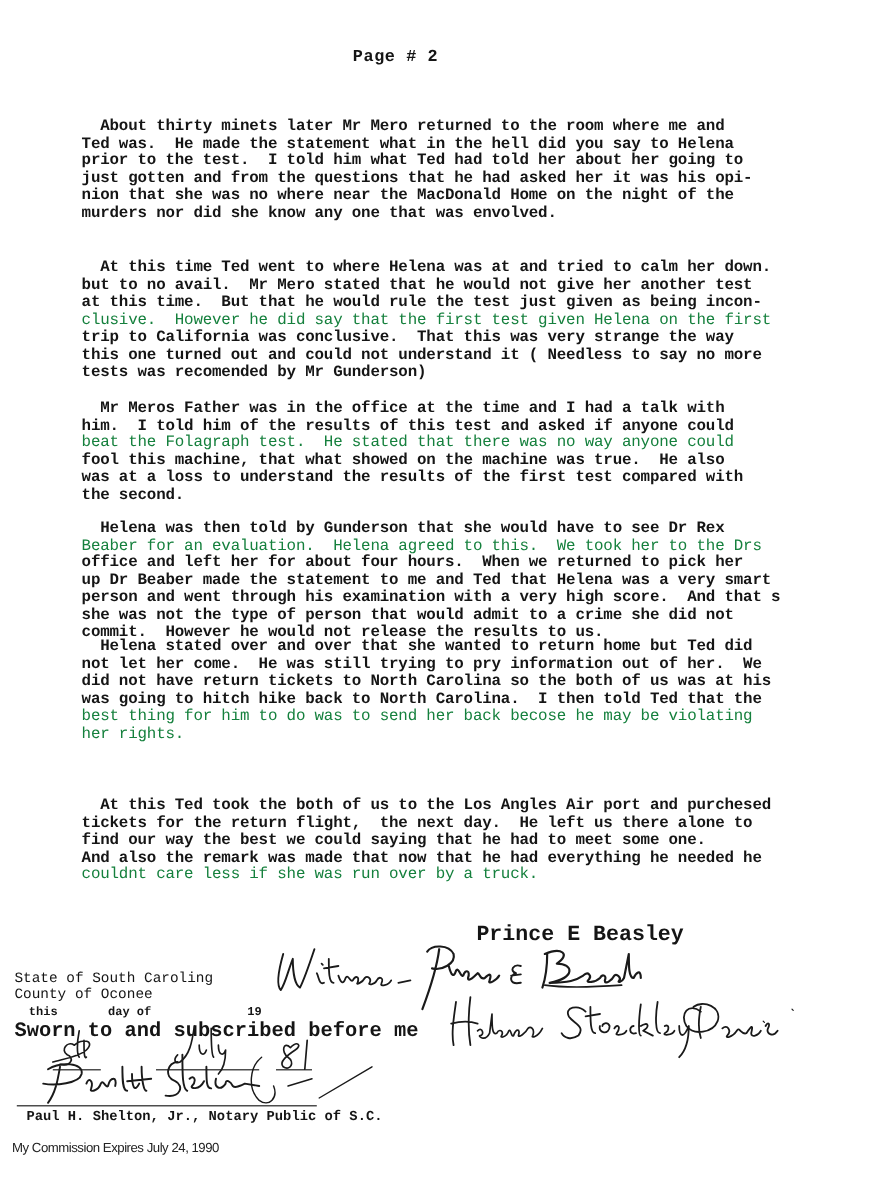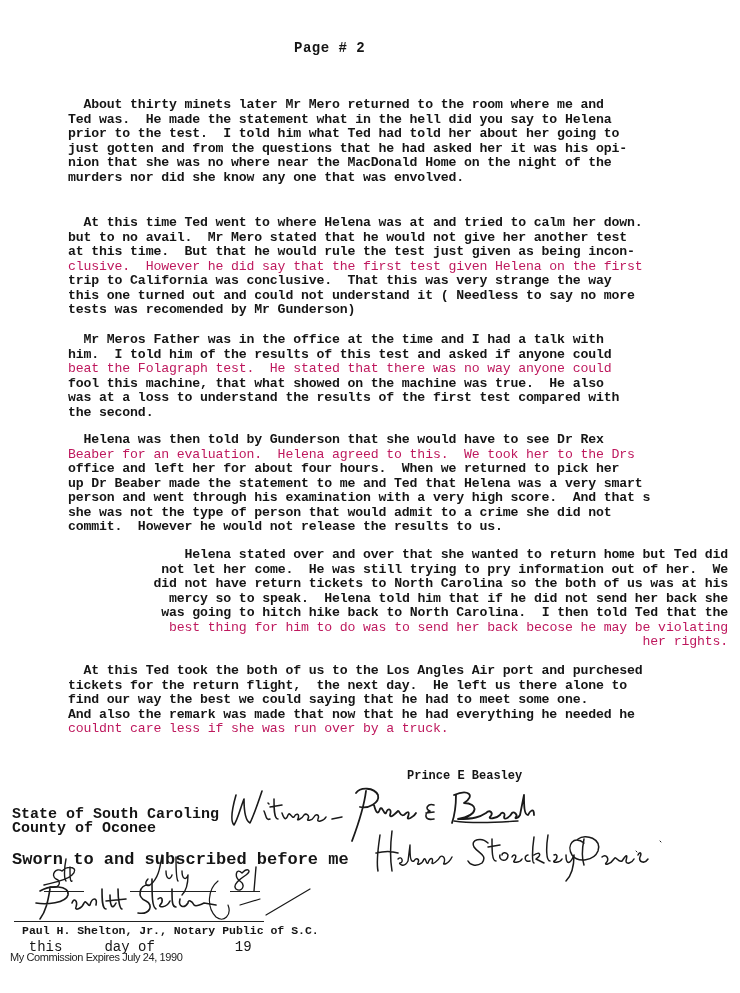--- a/index.html
+++ b/index.html
@@ -35,40 +35,40 @@
   .para {
     position: absolute;
     left: 0;
     width: 660px;
   }
   .line {
     display: block;
     white-space: pre;
     height: 14.5px;
   }
-  .faint { color: #be185d; font-weight: normal; }
+  .faint { color: #15803d; font-weight: normal; }
 
   .typed-sig-name {
     position: absolute;
-    left: 407px;
+    left: 397px;
     top: 769px;
-    font-size: 12px;
+    font-size: 18px;
     font-weight: bold;
   }
   .notary-block {
     position: absolute;
     left: 12px;
     top: 808px;
-    font-size: 15px;
-    font-weight: bold;
+    font-size: 12px;
+    font-weight: normal;
     line-height: 14px;
   }
   .notary-block .nl { display: block; white-space: pre; }
   .sworn { position: absolute; left: 12px; top: 850px; font-size: 17px; font-weight: bold; white-space: pre; }
-  .dateline { position: absolute; left: 12px; top: 923px; font-size: 14px; font-weight: normal; white-space: pre; }
+  .dateline { position: absolute; left: 12px; top: 828px; font-size: 10px; font-weight: bold; white-space: pre; }
   .notary-name { position: absolute; left: 12px; top: 924px; font-size: 11.5px; font-weight: bold; white-space: pre; margin-left: 10px; }
   .commission { position: absolute; left: 10px; top: 951px; font-family: "Liberation Sans", sans-serif; font-size: 11px; letter-spacing: -0.4px; white-space: pre; color: #222; }
 
   svg.sig {
     position: absolute;
     overflow: visible;
   }
   svg.sig path {
     fill: none;
     stroke: #1a1a1a;
@@ -118,25 +118,24 @@
   <div class="para" style="top:433px;">
     <span class="line">  Helena was then told by Gunderson that she would have to see Dr Rex</span>
     <span class="line faint">Beaber for an evaluation.  Helena agreed to this.  We took her to the Drs</span>
     <span class="line">office and left her for about four hours.  When we returned to pick her</span>
     <span class="line">up Dr Beaber made the statement to me and Ted that Helena was a very smart</span>
     <span class="line">person and went through his examination with a very high score.  And that s</span>
     <span class="line">she was not the type of person that would admit to a crime she did not</span>
     <span class="line">commit.  However he would not release the results to us.</span>
   </div>
 
-  <div class="para" style="top:548px;text-align:right;">
+  <div class="para" style="top:532px;">
     <span class="line">  Helena stated over and over that she wanted to return home but Ted did</span>
     <span class="line">not let her come.  He was still trying to pry information out of her.  We</span>
     <span class="line">did not have return tickets to North Carolina so the both of us was at his</span>
-    <span class="line">mercy so to speak.  Helena told him that if he did not send her back she</span>
     <span class="line">was going to hitch hike back to North Carolina.  I then told Ted that the</span>
     <span class="line faint">best thing for him to do was to send her back becose he may be violating</span>
     <span class="line faint">her rights.</span>
   </div>
 
   <div class="para" style="top:664px;">
     <span class="line">  At this Ted took the both of us to the Los Angles Air port and purchesed</span>
     <span class="line">tickets for the return flight,  the next day.  He left us there alone to</span>
     <span class="line">find our way the best we could saying that he had to meet some one.</span>
     <span class="line">And also the remark was made that now that he had everything he needed he</span>

